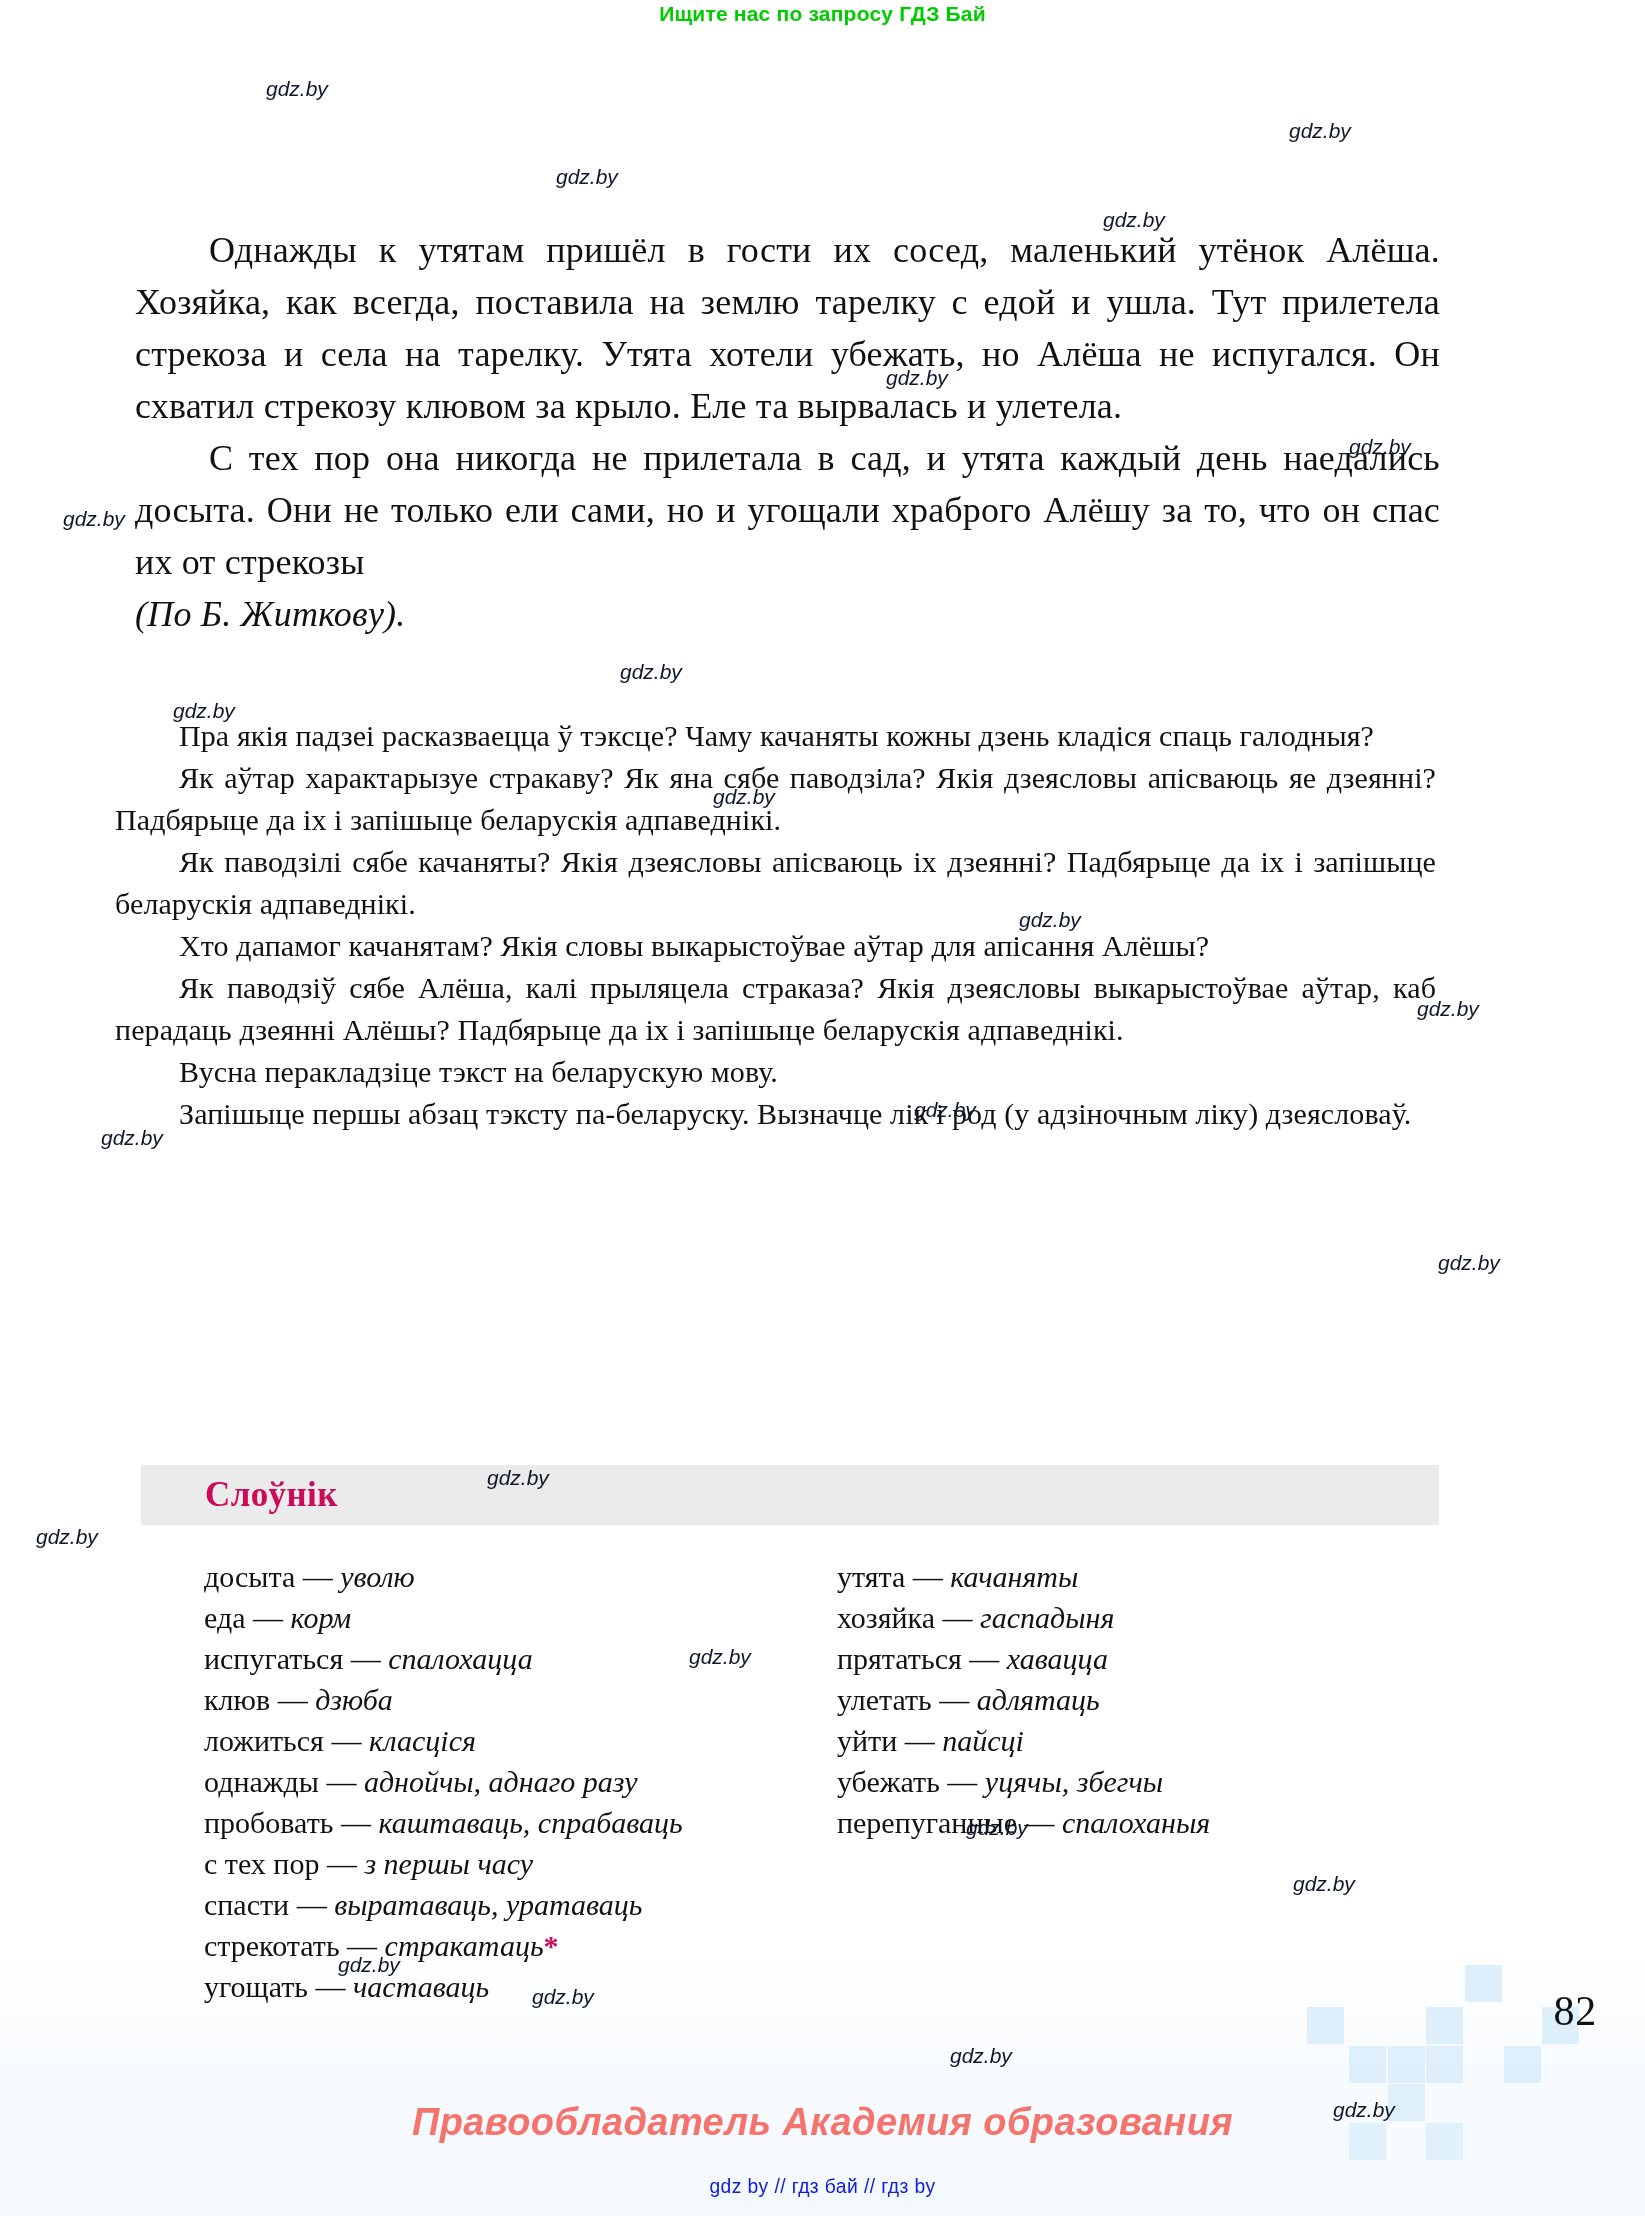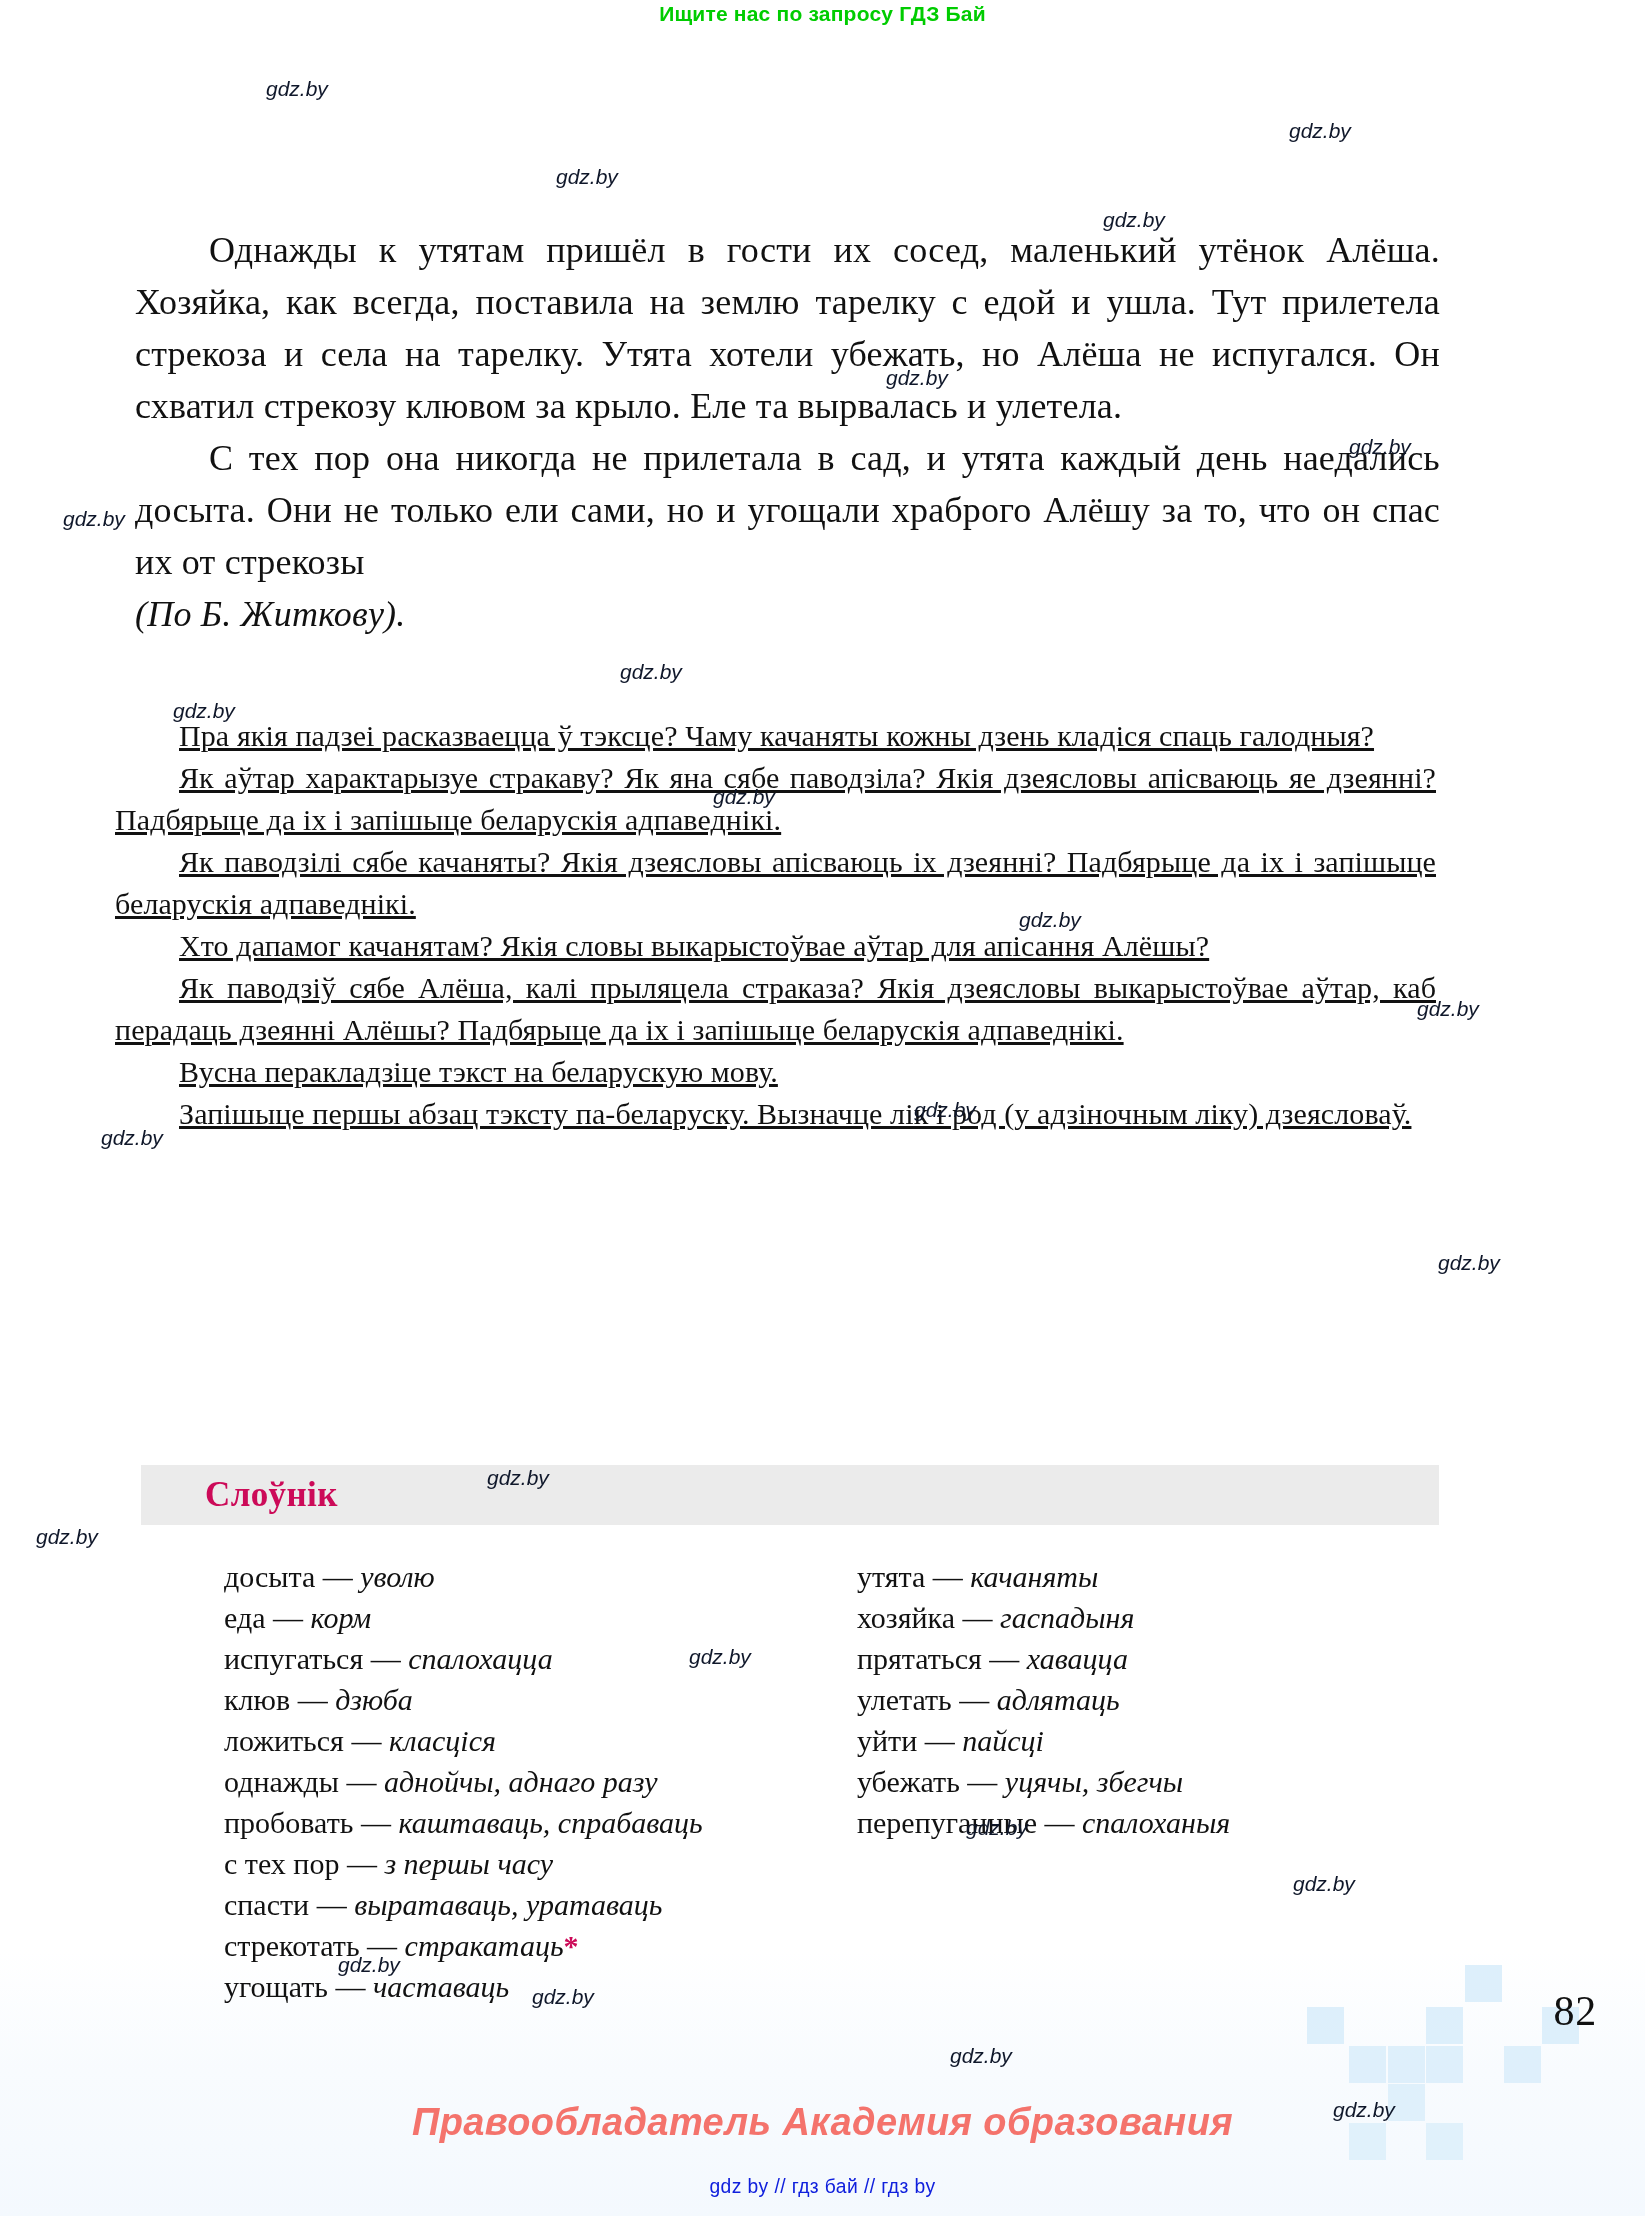--- a/index.html
+++ b/index.html
@@ -82,21 +82,20 @@
     top: 715px;
     width: 1321px;
   }
   p.body-be {
     margin: 0 0 0 0;
     font-size: 30px;
     line-height: 42px;
     text-align: justify;
     text-indent: 64px;
     letter-spacing: 0.1px;
-    text-decoration: underline;
   }
   p.body-be:last-child { text-align: left; }
 
   
   .dict {
     position: absolute;
     left: 141px;
     top: 1465px;
     width: 1298px;
   }
@@ -119,21 +118,21 @@
     margin-top: 31px;
     padding-left: 63px;
   }
   .dict-col { width: 50%; }
   .dict-col.right { padding-left: 31px; }
   .dict-row {
     font-size: 30px;
     line-height: 41px;
     white-space: nowrap;
   }
-  .dict-src { font-style: normal; margin-left: 20px; }
+  .dict-src { font-style: normal; }
   .dict-dash { font-style: normal; }
   .dict-tgt { font-style: italic; }
   .star { color: #cc0a58; font-style: normal; font-weight: 700; }
 
   
   .page-no {
     position: absolute;
     right: 48px;
     top: 1987px;
     font-size: 42px;

